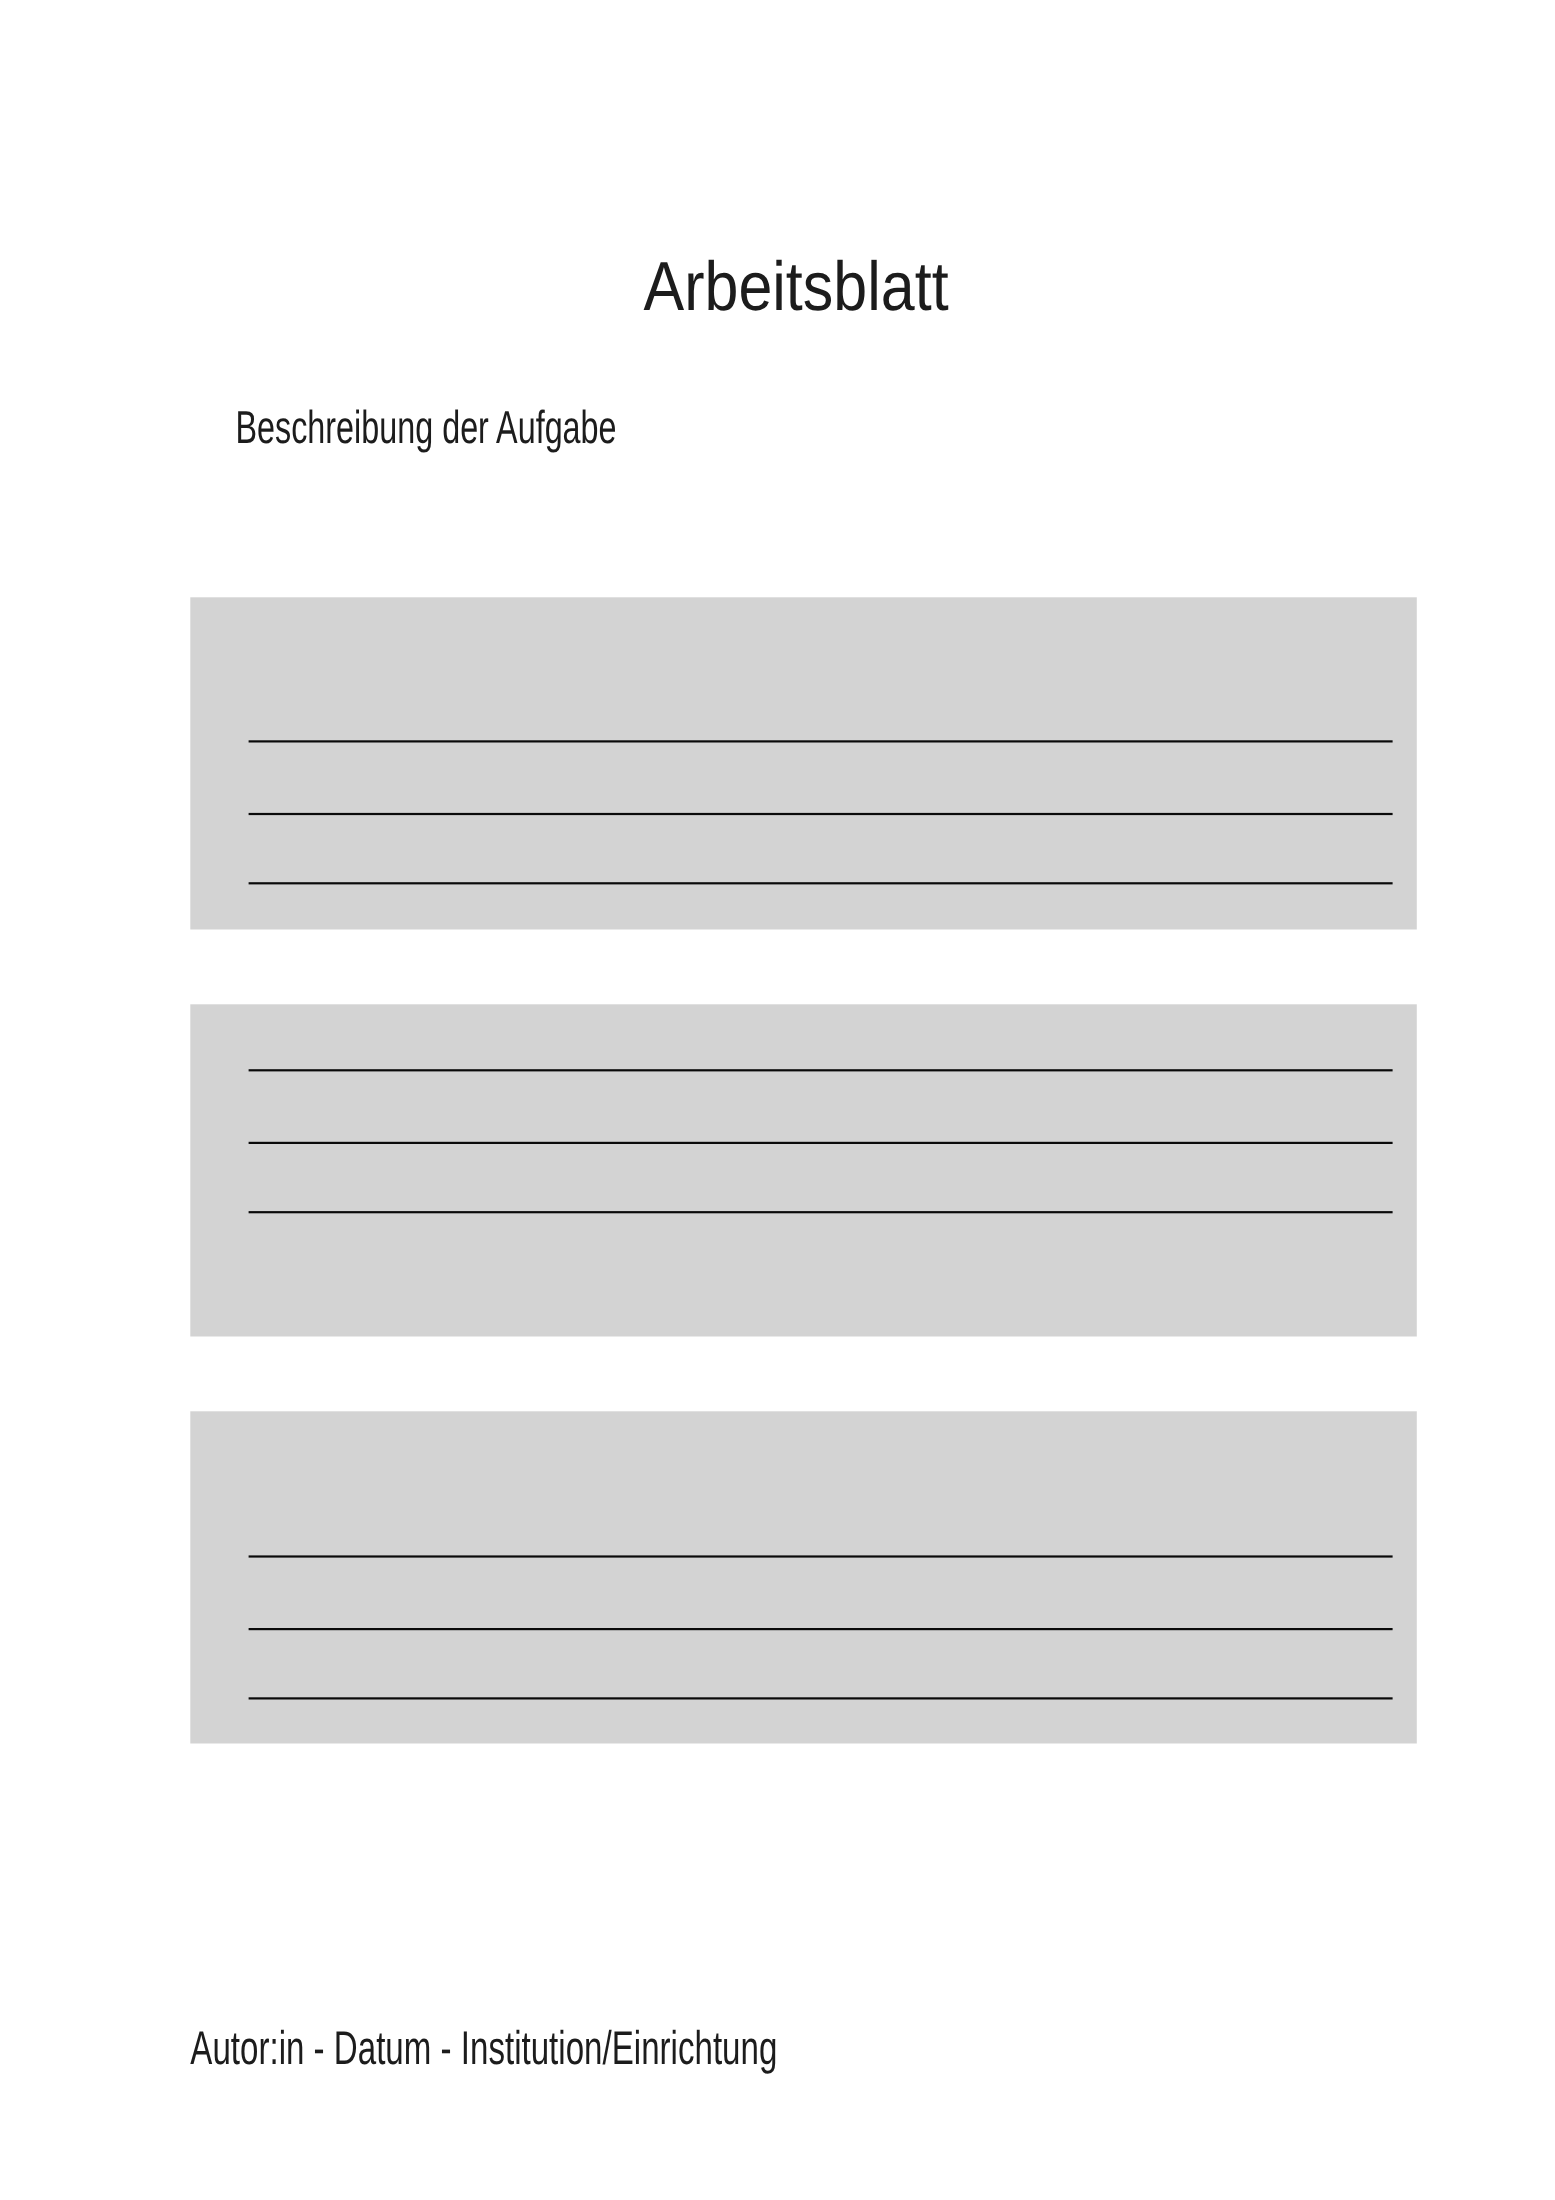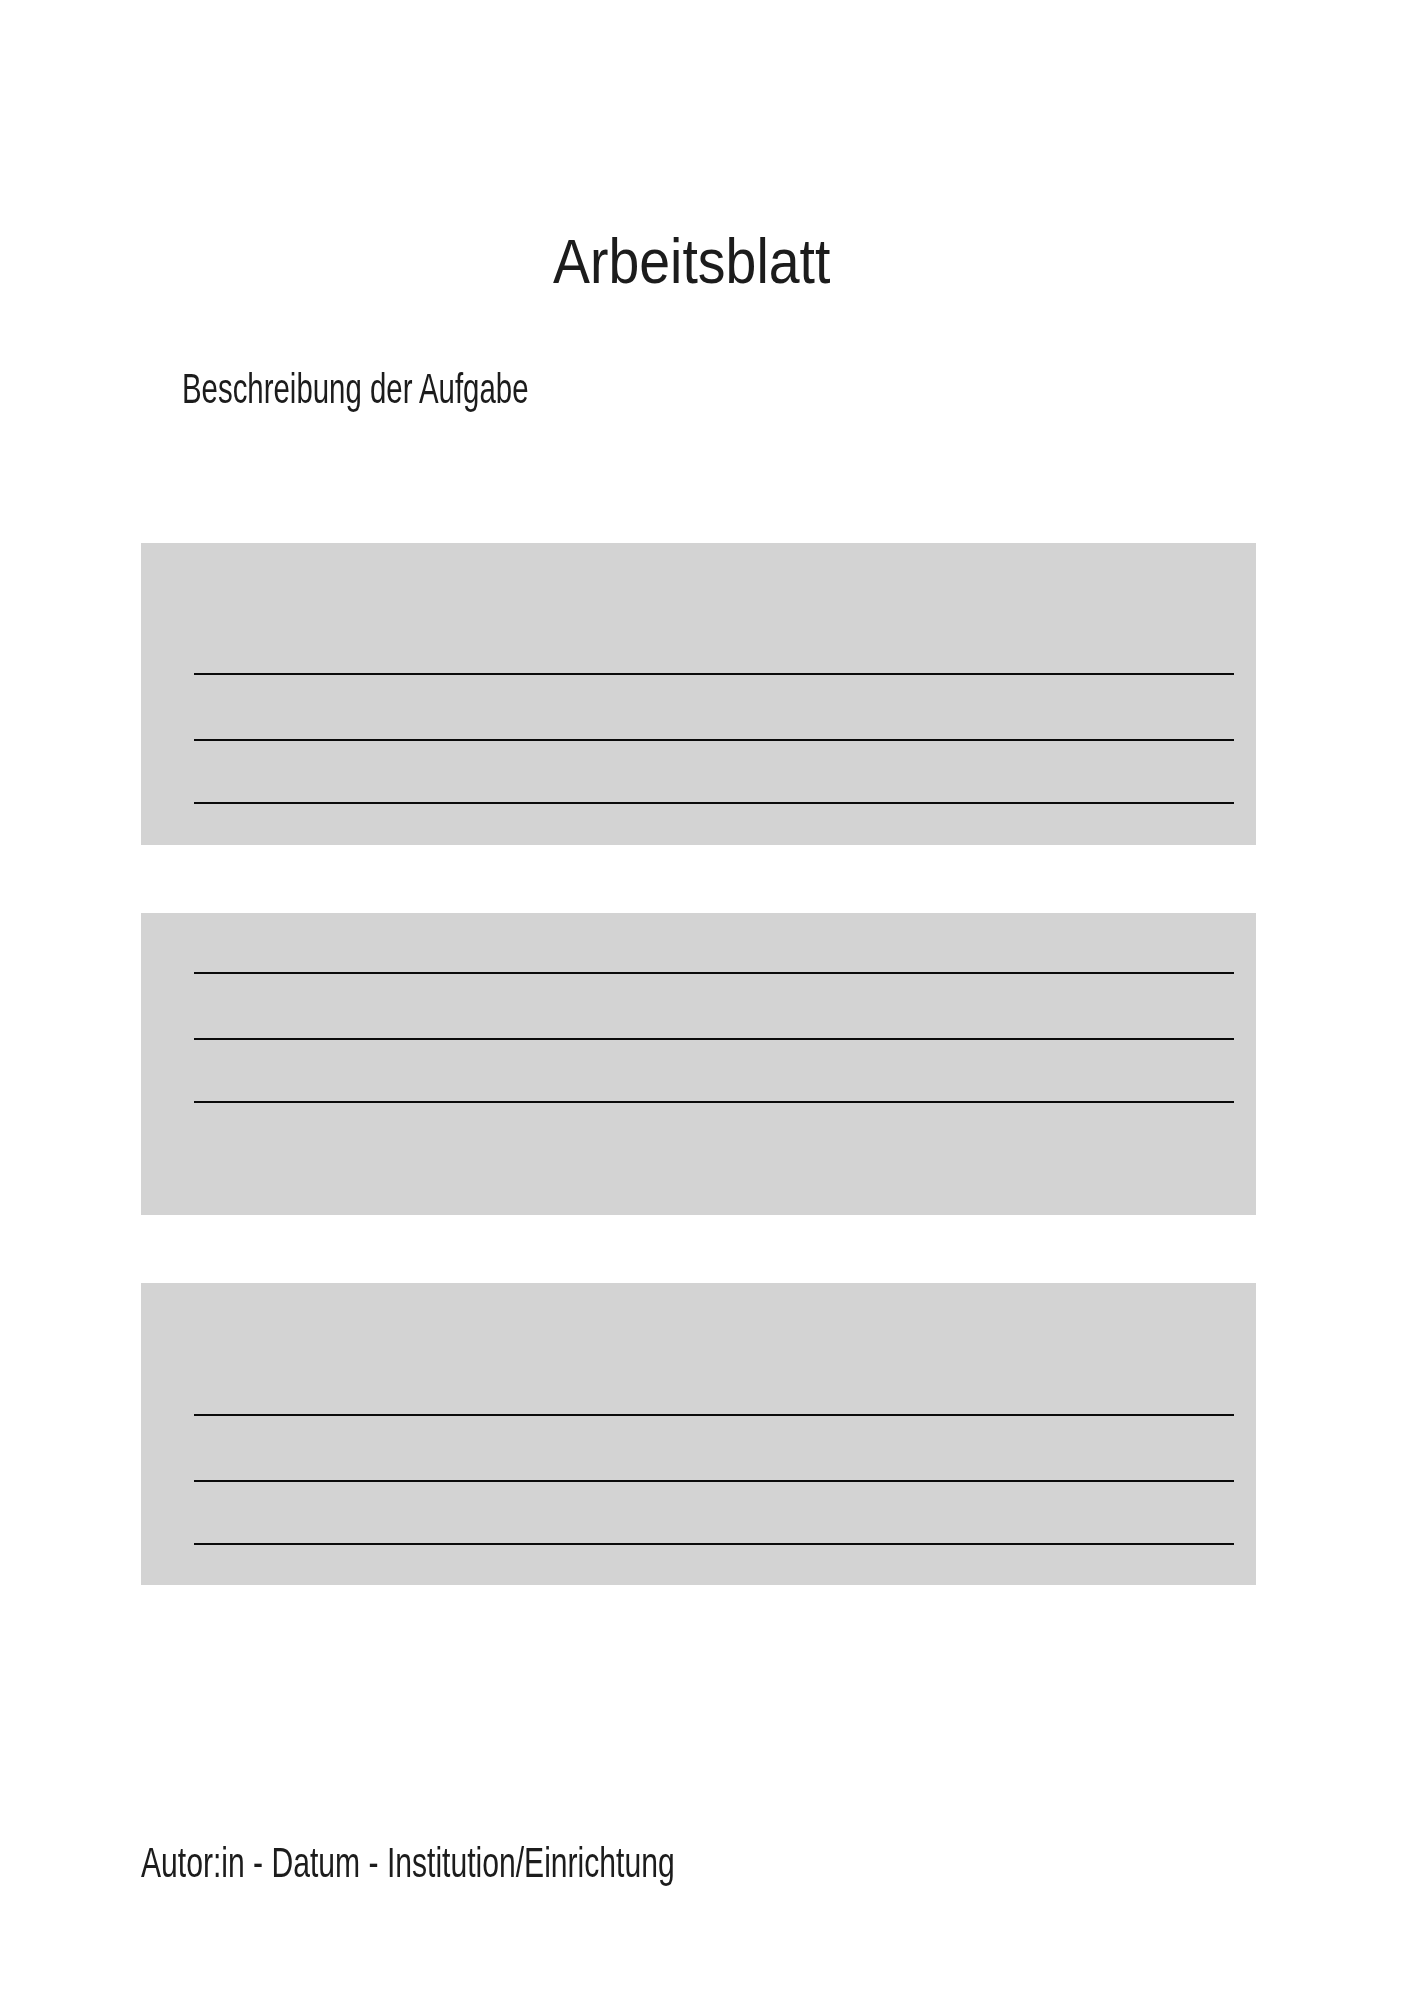--- a/index.html
+++ b/index.html
@@ -8,20 +8,21 @@
     background: #ffffff;
   }
   .page {
     position: relative;
     width: 1256px;
     height: 2000px;
     background: var(--page-bg, #ffffff);
     overflow: hidden;
     font-family: "Liberation Sans", "DejaVu Sans", sans-serif;
     color: var(--text-color, #1c1c1c);
+    margin-left: 32px;
   }
   .txt {
     position: absolute;
     white-space: nowrap;
     line-height: 1;
     transform-origin: 0 0;
   }
   .page-title {
     left: 553px;
     top: 230px;

